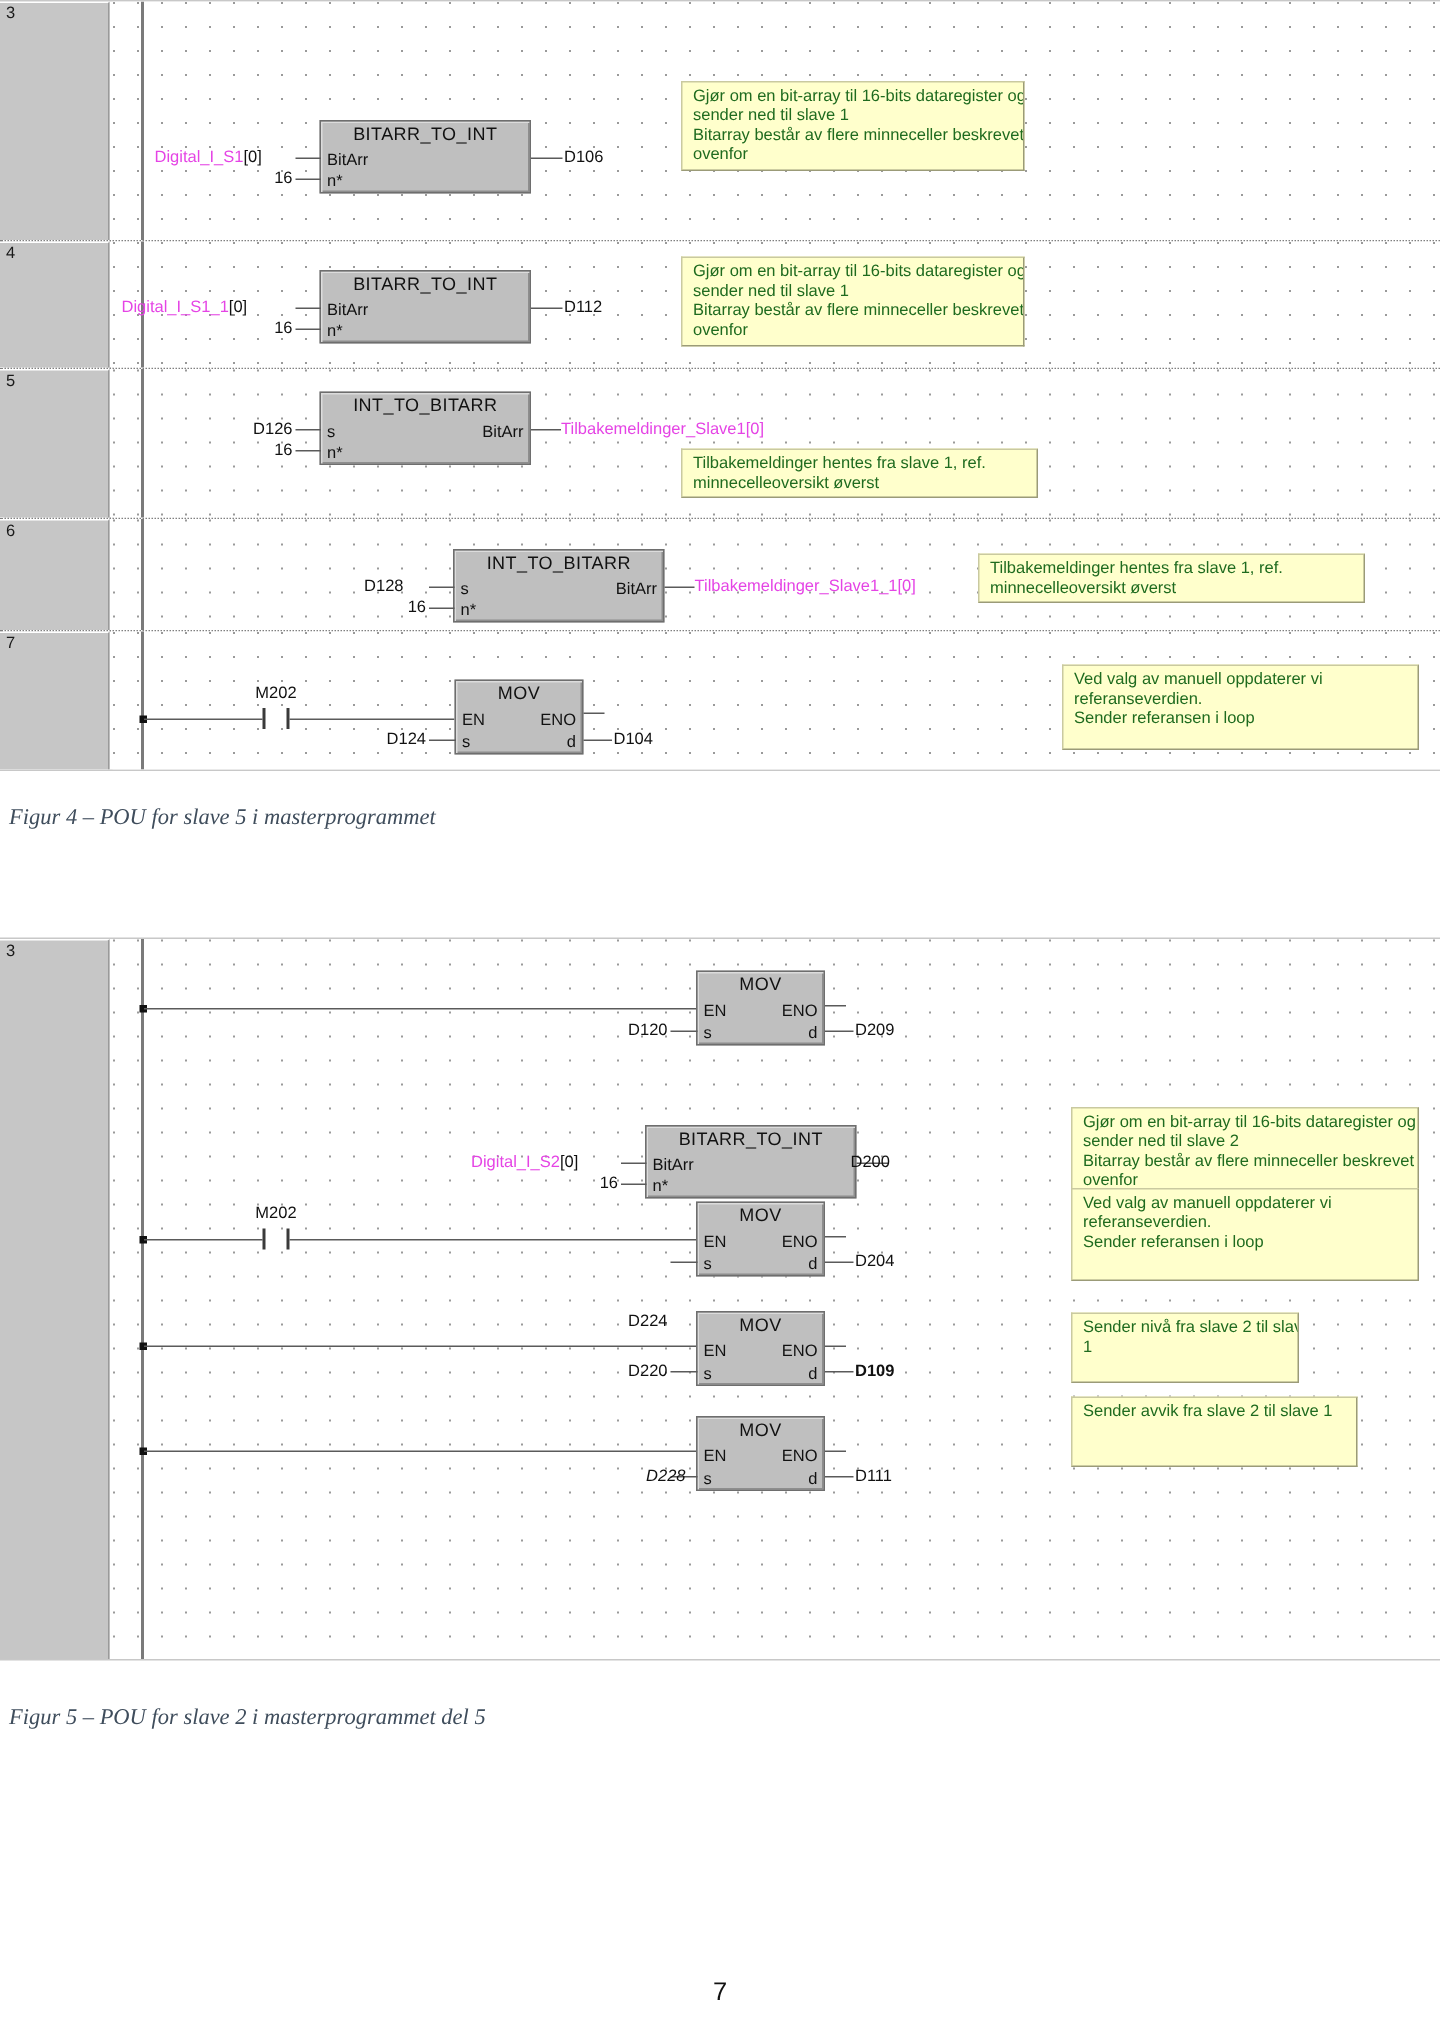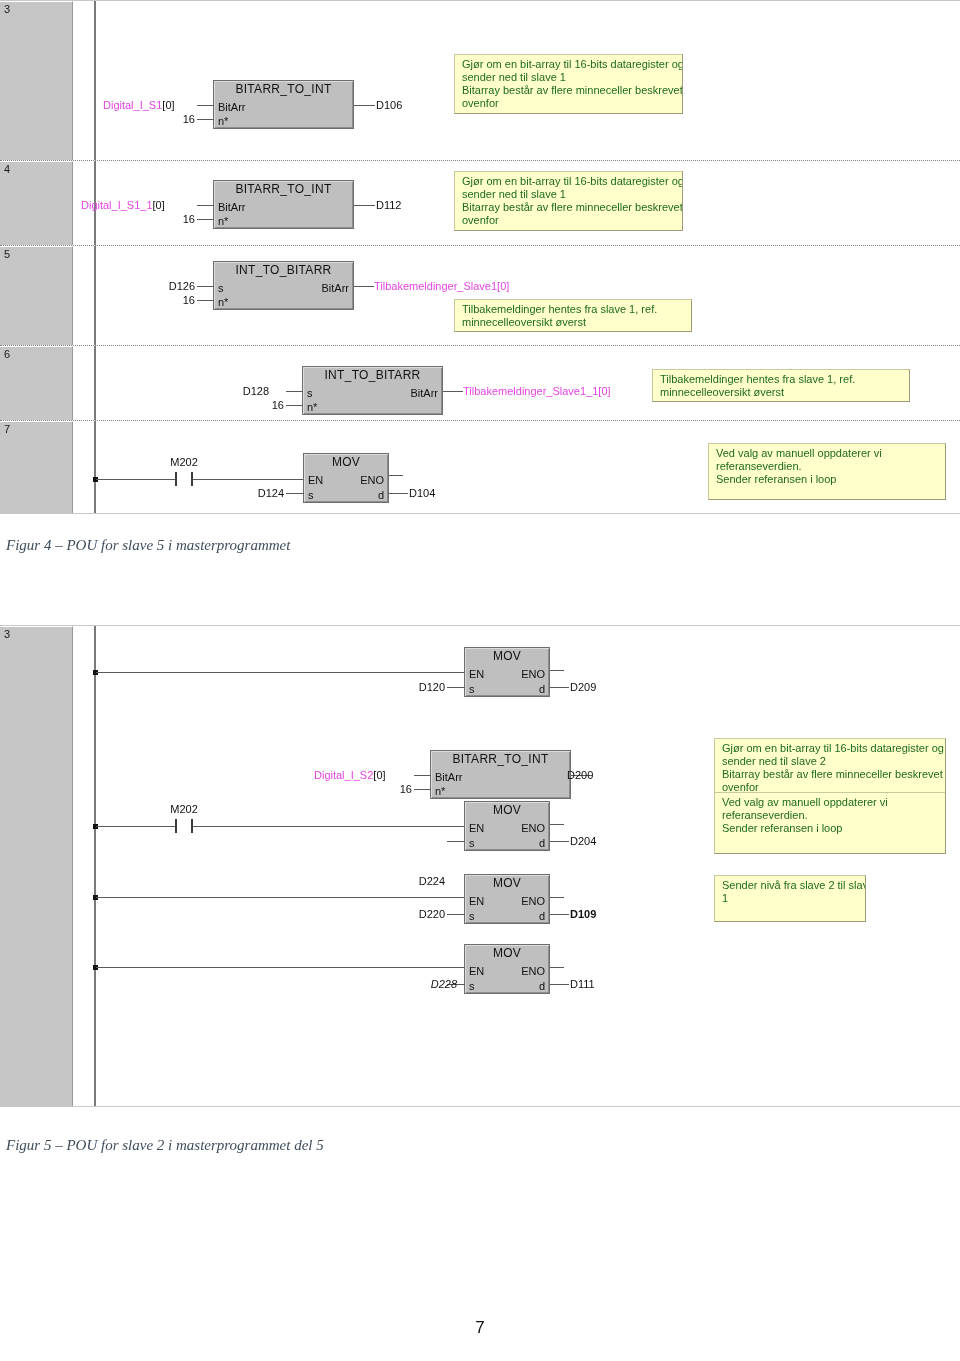--- a/index.html
+++ b/index.html
@@ -446,19 +446,22 @@
       <div class="wire-h" style="left:475px;top:341px;width:14px;"></div>
       <div class="wire-h" style="left:475px;top:358px;width:19px;"></div>
 
       <div class="opd right" style="left:304px;top:353px;width:78px;font-style:italic;">
         <span>D228</span>
       </div>
       <div class="opd" style="left:495px;top:353px;">
         <span>D111</span>
       </div>
 
+      <div class="cmt" style="left:639px;top:305px;width:191px;height:47px;">
+        <div>Sender avvik fra slave 2 til slave 1</div>
+      </div>
     </div>
   </div>
 </div>
 
 <div class="caption" style="left:6px;top:1137px;">Figur 5 – POU for slave 2 i masterprogrammet del 5</div>
 
 <div class="pagenum" style="left:0;top:1318px;">7</div>
 
 </body></html>

